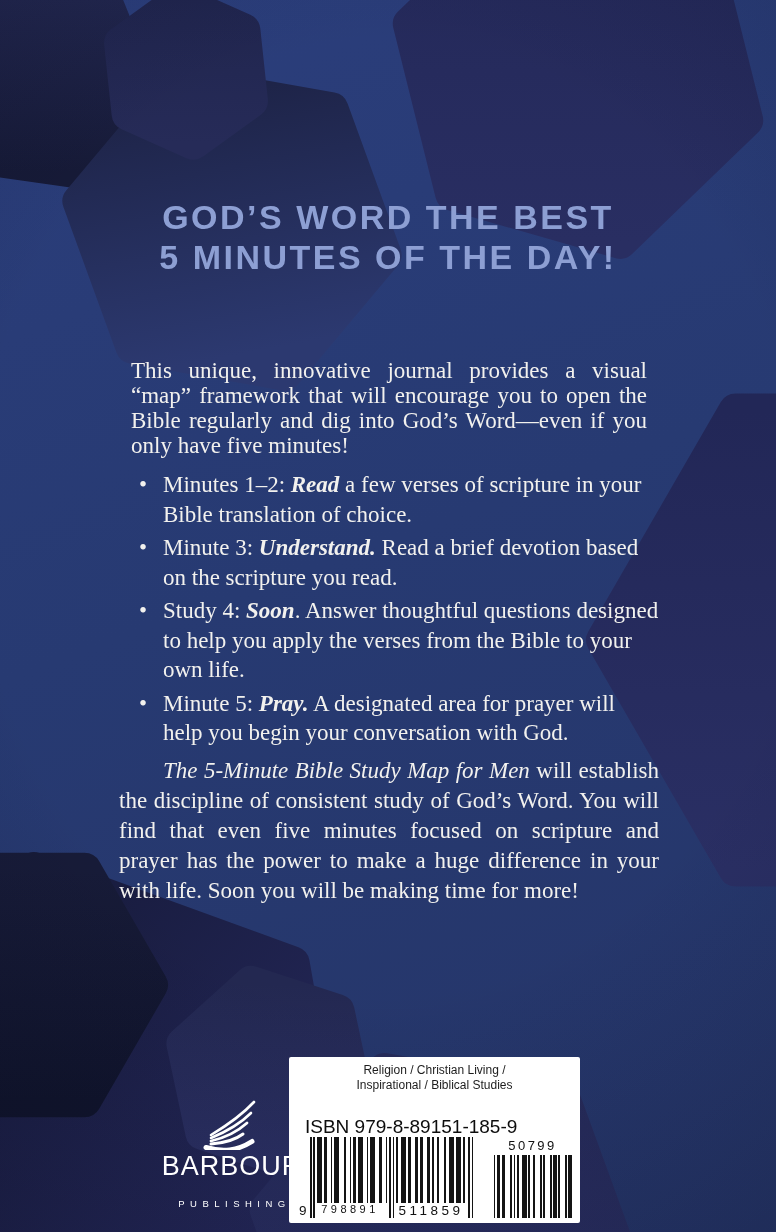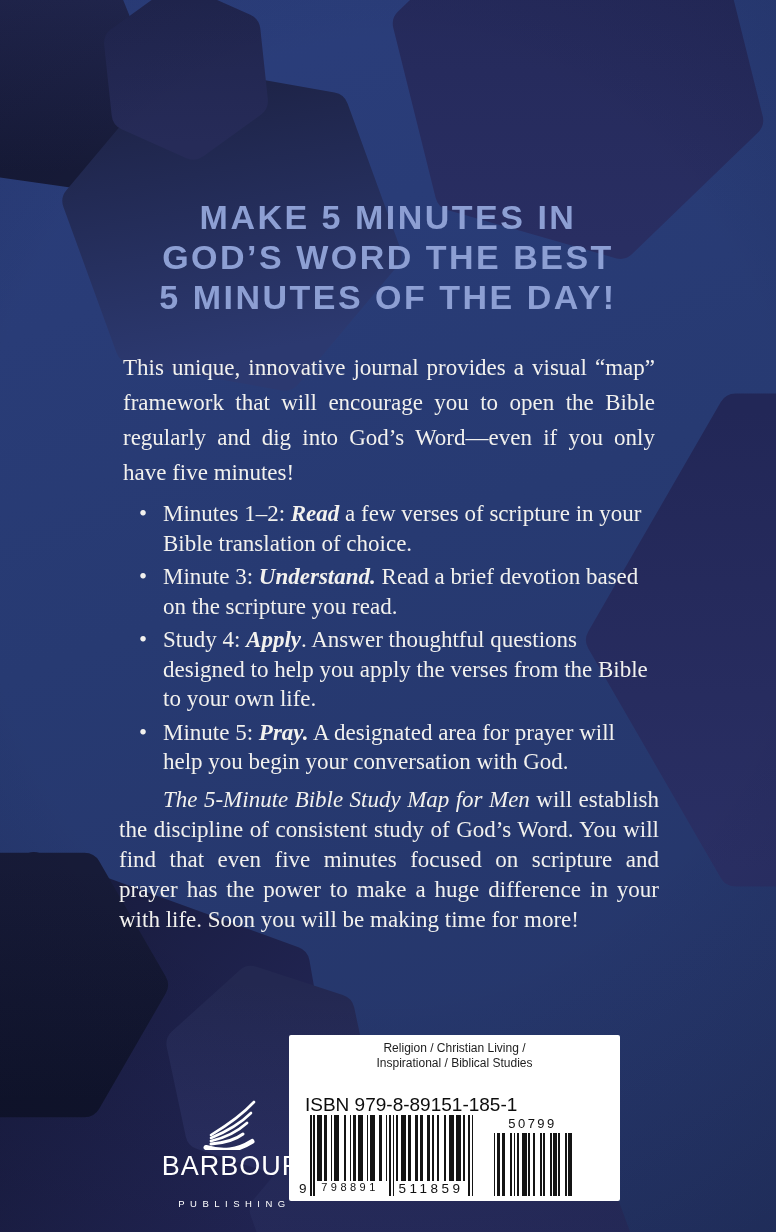--- a/index.html
+++ b/index.html
@@ -12,36 +12,36 @@
   .vignette{position:absolute;left:0;top:0;right:0;bottom:0;pointer-events:none;
     background:radial-gradient(ellipse 95% 70% at 50% 42%, rgba(0,0,0,0) 55%, rgba(8,10,28,0.20) 100%);}
 
   .headline{
     position:absolute;top:197px;left:0;right:0;text-align:center;
     font-family:"Liberation Sans",sans-serif;font-weight:700;
     font-size:34px;line-height:40px;letter-spacing:2.5px;color:#8d9fd3;
   }
 
   .copy{position:absolute;left:119px;top:346px;width:540px;color:#f2f1ee;font-size:23px;}
-  .intro{margin:4px;text-align:justify;line-height:35px;}
+  .intro{margin:12px;text-align:justify;line-height:25px;}
   ul.bullets{list-style:none;margin:9px 0 0;padding:0 0 0 44px;}
   .bullets li{position:relative;line-height:29.5px;margin-bottom:4px;}
   .bullets li::before{content:"\2022";position:absolute;left:-24px;top:0;}
   .kw{font-weight:700;font-style:italic;}
   .closing{margin:8px 0 0;text-align:justify;line-height:30px;text-indent:44px;}
   .closing .ital{font-style:italic;}
 
   .publisher{position:absolute;left:158px;top:1100px;width:148px;text-align:center;
     color:#ffffff;font-family:"Liberation Sans",sans-serif;}
   .logo-icon{display:block;margin:0 auto;}
   .pub-name{font-size:27px;letter-spacing:1px;margin-top:1px;font-weight:400;}
   .pub-sub{font-size:9.5px;letter-spacing:5.5px;margin-top:16px;padding-left:5px;}
 
-  .barcode-box{position:absolute;left:289px;top:1035px;width:291px;height:166px;
-    background:#ffffff;border-radius:2px;color:#111;font-family:"Liberation Sans",sans-serif;padding-left:40px;}
+  .barcode-box{position:absolute;left:289px;top:1057px;width:291px;height:166px;
+    background:#ffffff;border-radius:2px;color:#111;font-family:"Liberation Sans",sans-serif;}
   .cat{position:absolute;left:0;right:0;text-align:center;font-size:12px;line-height:15px;color:#1d1d1d;}
   .cat.l1{top:6px;} .cat.l2{top:21px;}
   .price{position:absolute;top:41px;left:0;right:0;text-align:center;font-size:15px;color:#161616;}
   .isbn{position:absolute;top:59px;left:16px;font-size:19px;color:#0d0d0d;}
   .ean{position:absolute;left:11px;top:80px;width:176px;height:82px;}
   .ean .bars{position:absolute;left:10px;top:0;display:flex;}
   .ean .bars i, .sup-bars i{display:block;flex:none;}
   .d-first{position:absolute;left:-1px;top:66px;font-size:13.5px;}
   .d-left{position:absolute;left:14px;top:66px;width:72px;text-align:center;letter-spacing:3.5px;font-size:11px;}
   .d-right{position:absolute;left:95px;top:66px;width:72px;text-align:center;letter-spacing:3.5px;font-size:13.5px;}
@@ -98,31 +98,30 @@
       <polygon points="746.2,120.2 620.3,241.8 452.1,193.6 409.8,23.8 535.7,-97.8 703.9,-49.6" fill="url(#hg3)" stroke="url(#hg3)" stroke-width="34" stroke-linejoin="round"></polygon>
       <polygon points="1133.0,640.0 1000.5,869.5 735.5,869.5 603.0,640.0 735.5,410.5 1000.5,410.5" fill="url(#hg4)" stroke="url(#hg4)" stroke-width="34" stroke-linejoin="round"></polygon>
       <polygon points="340.4,1234.1 129.8,1410.8 -128.7,1316.8 -176.4,1045.9 34.2,869.2 292.7,963.2" fill="url(#hg5)" stroke="url(#hg5)" stroke-width="34" stroke-linejoin="round"></polygon>
       <polygon points="151.0,985.0 84.5,1100.2 -48.5,1100.2 -115.0,985.0 -48.5,869.8 84.5,869.8" fill="url(#hg6)" stroke="url(#hg6)" stroke-width="34" stroke-linejoin="round"></polygon>
       <polygon points="356.5,1100.1 288.9,1161.0 202.4,1132.9 183.5,1043.9 251.1,983.0 337.6,1011.1" fill="url(#hg7)" stroke="url(#hg7)" stroke-width="34" stroke-linejoin="round"></polygon>
       <polygon points="627.2,1273.8 509.6,1414.0 329.4,1382.2 266.8,1210.2 384.4,1070.0 564.6,1101.8" fill="url(#hg8)" stroke="url(#hg8)" stroke-width="34" stroke-linejoin="round"></polygon>
     </svg>
   <div class="vignette"></div>
 
   <header class="headline">
-    <div>MAKE 5 MINUTES IN</div>
     <div>GOD’S WORD THE BEST</div>
     <div>5 MINUTES OF THE DAY!</div>
   </header>
 
   <main class="copy">
     <p class="intro">This unique, innovative journal provides a visual “map” framework that will encourage you to open the Bible regularly and dig into God’s Word—even if you only have five minutes!</p>
     <ul class="bullets" id="bullets">
         <li><span>Minutes 1–2: </span><span class="kw">Read</span><span> a few verses of scripture in your Bible translation of choice.</span></li>
         <li><span>Minute 3: </span><span class="kw">Understand.</span><span> Read a brief devotion based on the scripture you read.</span></li>
-        <li><span>Study 4: </span><span class="kw">Apply</span><span>. Answer thoughtful questions designed to help you apply the verses from the Bible to your own life.</span></li>
+        <li><span>Study 4: </span><span class="kw">Soon</span><span>. Answer thoughtful questions designed to help you apply the verses from the Bible to your own life.</span></li>
         <li><span>Minute 5: </span><span class="kw">Pray.</span><span> A designated area for prayer will help you begin your conversation with God.</span></li>
       </ul>
     <p class="closing"><span class="ital">The 5-Minute Bible Study Map for Men</span><span> will establish the discipline of consistent study of God’s Word. You will find that even five minutes focused on scripture and prayer has the power to make a huge difference in your with life. Soon you will be making time for more!</span></p>
   </main>
 
   <div class="publisher">
     <svg class="logo-icon" width="62" height="50" viewBox="0 0 62 50">
       <g fill="none" stroke="#ffffff" stroke-linecap="round">
         <path d="M10,35 C20,29 40,16 53,2" stroke-width="2.6"></path>
         <path d="M10,38 C22,33 38,25 50,13" stroke-width="2.6"></path>
@@ -131,21 +130,21 @@
         <path d="M5,47.5 C22,52.5 36,51 51,41.5" stroke-width="5"></path>
       </g>
     </svg>
     <div class="pub-name">BARBOUR</div>
     <div class="pub-sub">PUBLISHING</div>
   </div>
 
   <div class="barcode-box">
     <div class="cat l1">Religion / Christian Living /</div>
     <div class="cat l2">Inspirational / Biblical Studies</div>
-    <div class="isbn">ISBN 979-8-89151-185-1</div>
+    <div class="isbn">ISBN 979-8-89151-185-9</div>
     <div class="ean">
       <div class="bars" id="ean-bars">
           <i style="width: 1.72px; height: 81px; background: rgb(20, 20, 20);"></i>
           <i style="width: 1.72px; height: 81px; background: transparent;"></i>
           <i style="width: 1.72px; height: 81px; background: rgb(20, 20, 20);"></i>
           <i style="width: 1.72px; height: 66px; background: transparent;"></i>
           <i style="width: 1.72px; height: 66px; background: rgb(20, 20, 20);"></i>
           <i style="width: 1.72px; height: 66px; background: rgb(20, 20, 20);"></i>
           <i style="width: 1.72px; height: 66px; background: rgb(20, 20, 20);"></i>
           <i style="width: 1.72px; height: 66px; background: transparent;"></i>

